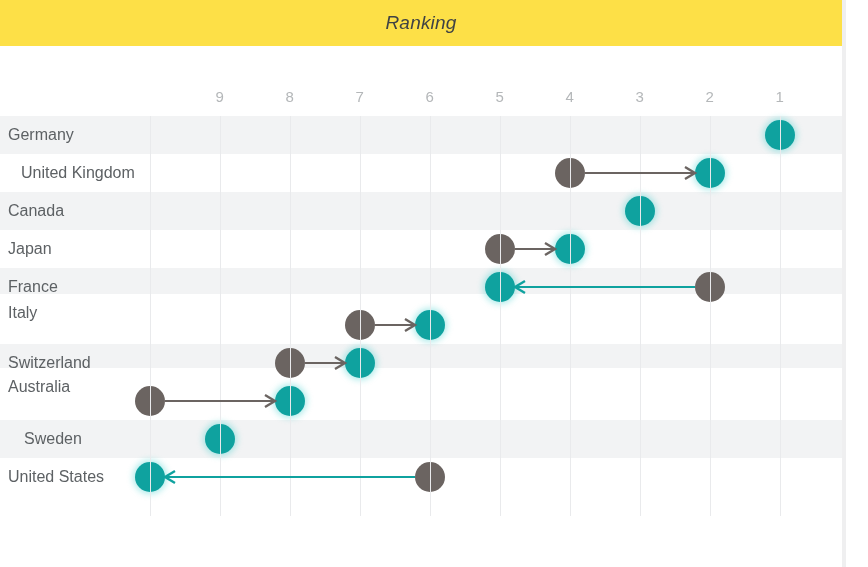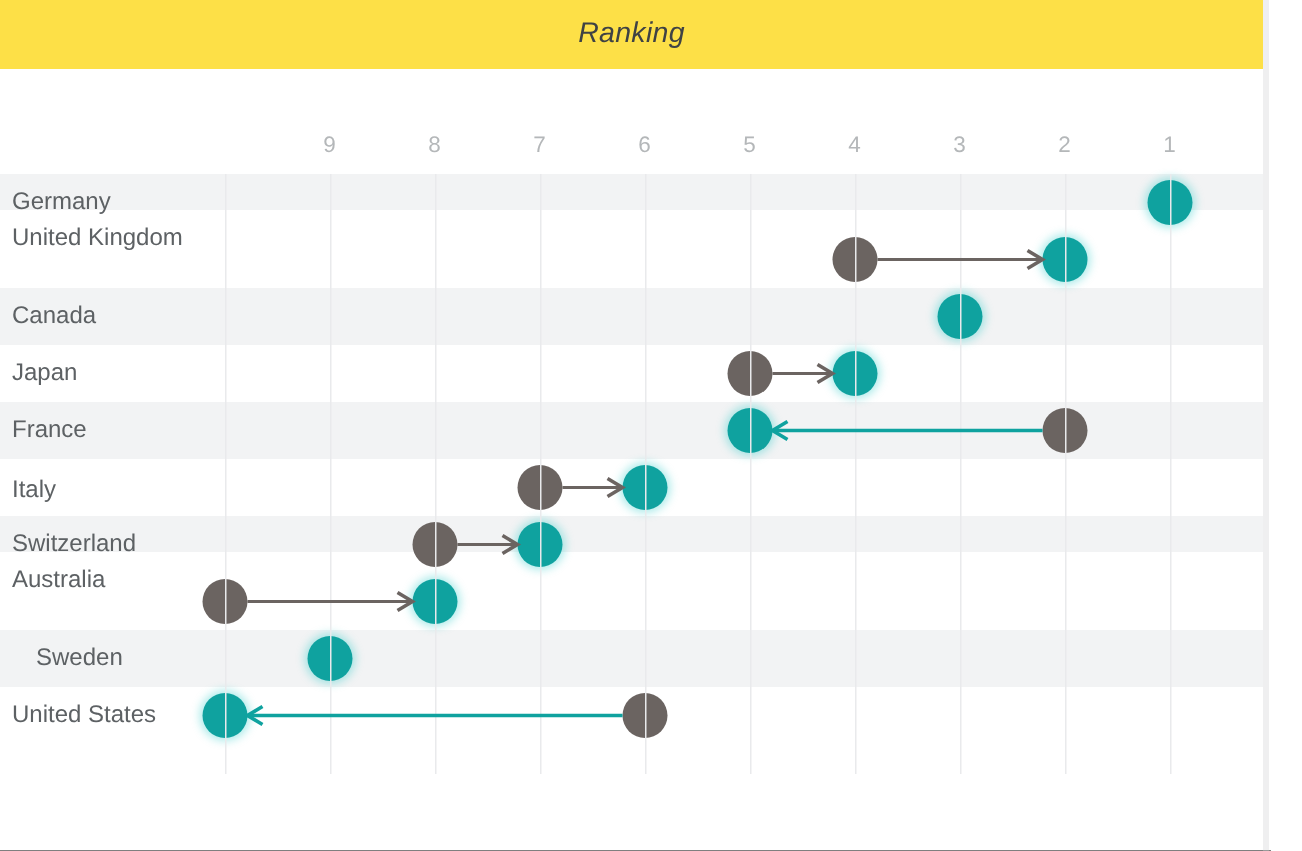--- a/index.html
+++ b/index.html
@@ -194,33 +194,33 @@
         <div class="gridline" style="left: 500px;"></div>
         <div class="gridline" style="left: 570px;"></div>
         <div class="gridline" style="left: 640px;"></div>
         <div class="gridline" style="left: 710px;"></div>
         <div class="gridline" style="left: 780px;"></div>
       </div>
     <div id="rows">
         <div class="row odd" style="top: 0px;">
           <span class="row-label">Germany</span>
         </div>
-        <div class="row even" style="top: 24px;">
+        <div class="row even" style="top: 38px; padding-left: 13px;">
           <span class="row-label">United Kingdom</span>
         </div>
         <div class="row odd" style="top: 76px;">
           <span class="row-label">Canada</span>
         </div>
         <div class="row even" style="top: 114px;">
           <span class="row-label">Japan</span>
         </div>
         <div class="row odd" style="top: 152px;">
           <span class="row-label">France</span>
         </div>
-        <div class="row even" style="top: 192px;">
+        <div class="row even" style="top: 178px;">
           <span class="row-label">Italy</span>
         </div>
         <div class="row odd" style="top: 228px;">
           <span class="row-label">Switzerland</span>
         </div>
         <div class="row even" style="top: 252px;">
           <span class="row-label">Australia</span>
         </div>
         <div class="row odd" style="top: 304px; padding-left: 16px;">
           <span class="row-label">Sweden</span>

